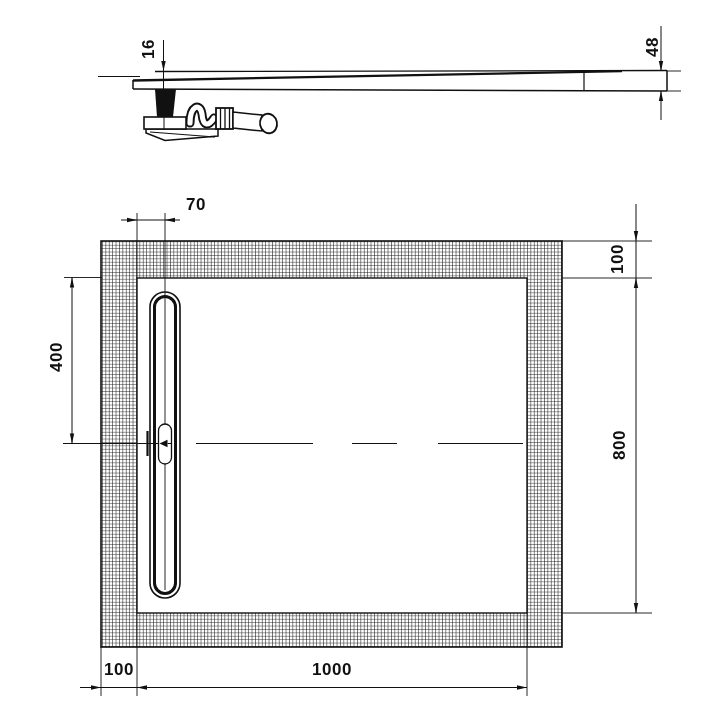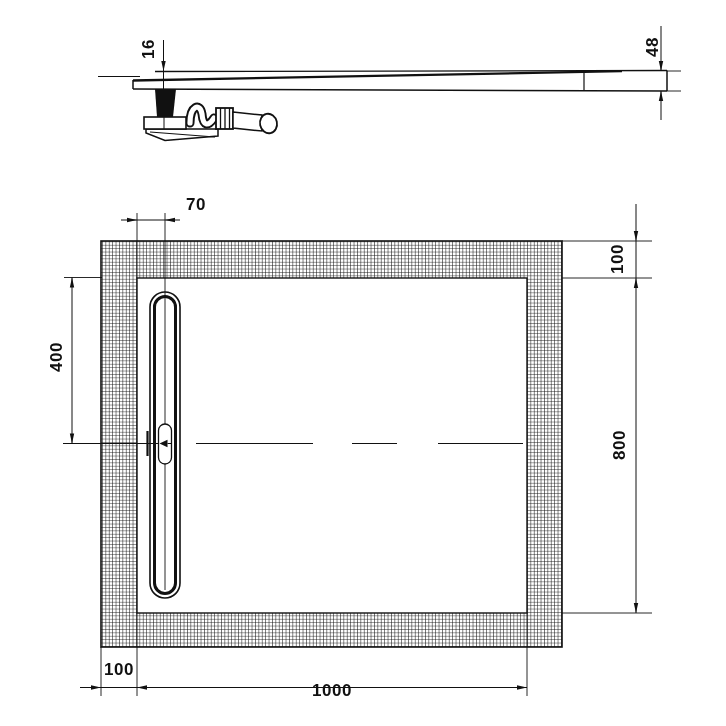--- a/index.html
+++ b/index.html
@@ -125,15 +125,15 @@
     </g>
   </svg>
 
   <span class="lbl rot" style="left:148px;top:49px;">16</span>
   <span class="lbl rot" style="left:652px;top:47px;">48</span>
   <span class="lbl" style="left:151px;top:204px;margin-left:45px;">70</span>
   <span class="lbl rot" style="left:617px;top:259px;">100</span>
   <span class="lbl rot" style="left:619px;top:445px;">800</span>
   <span class="lbl rot" style="left:56px;top:357px;">400</span>
   <span class="lbl" style="left:119px;top:669px;">100</span>
-  <span class="lbl" style="left:332px;top:690px;">1000</span>
+  <span class="lbl" style="left:332px;top:669px;">1000</span>
 
 </div>
 
 </body></html>

